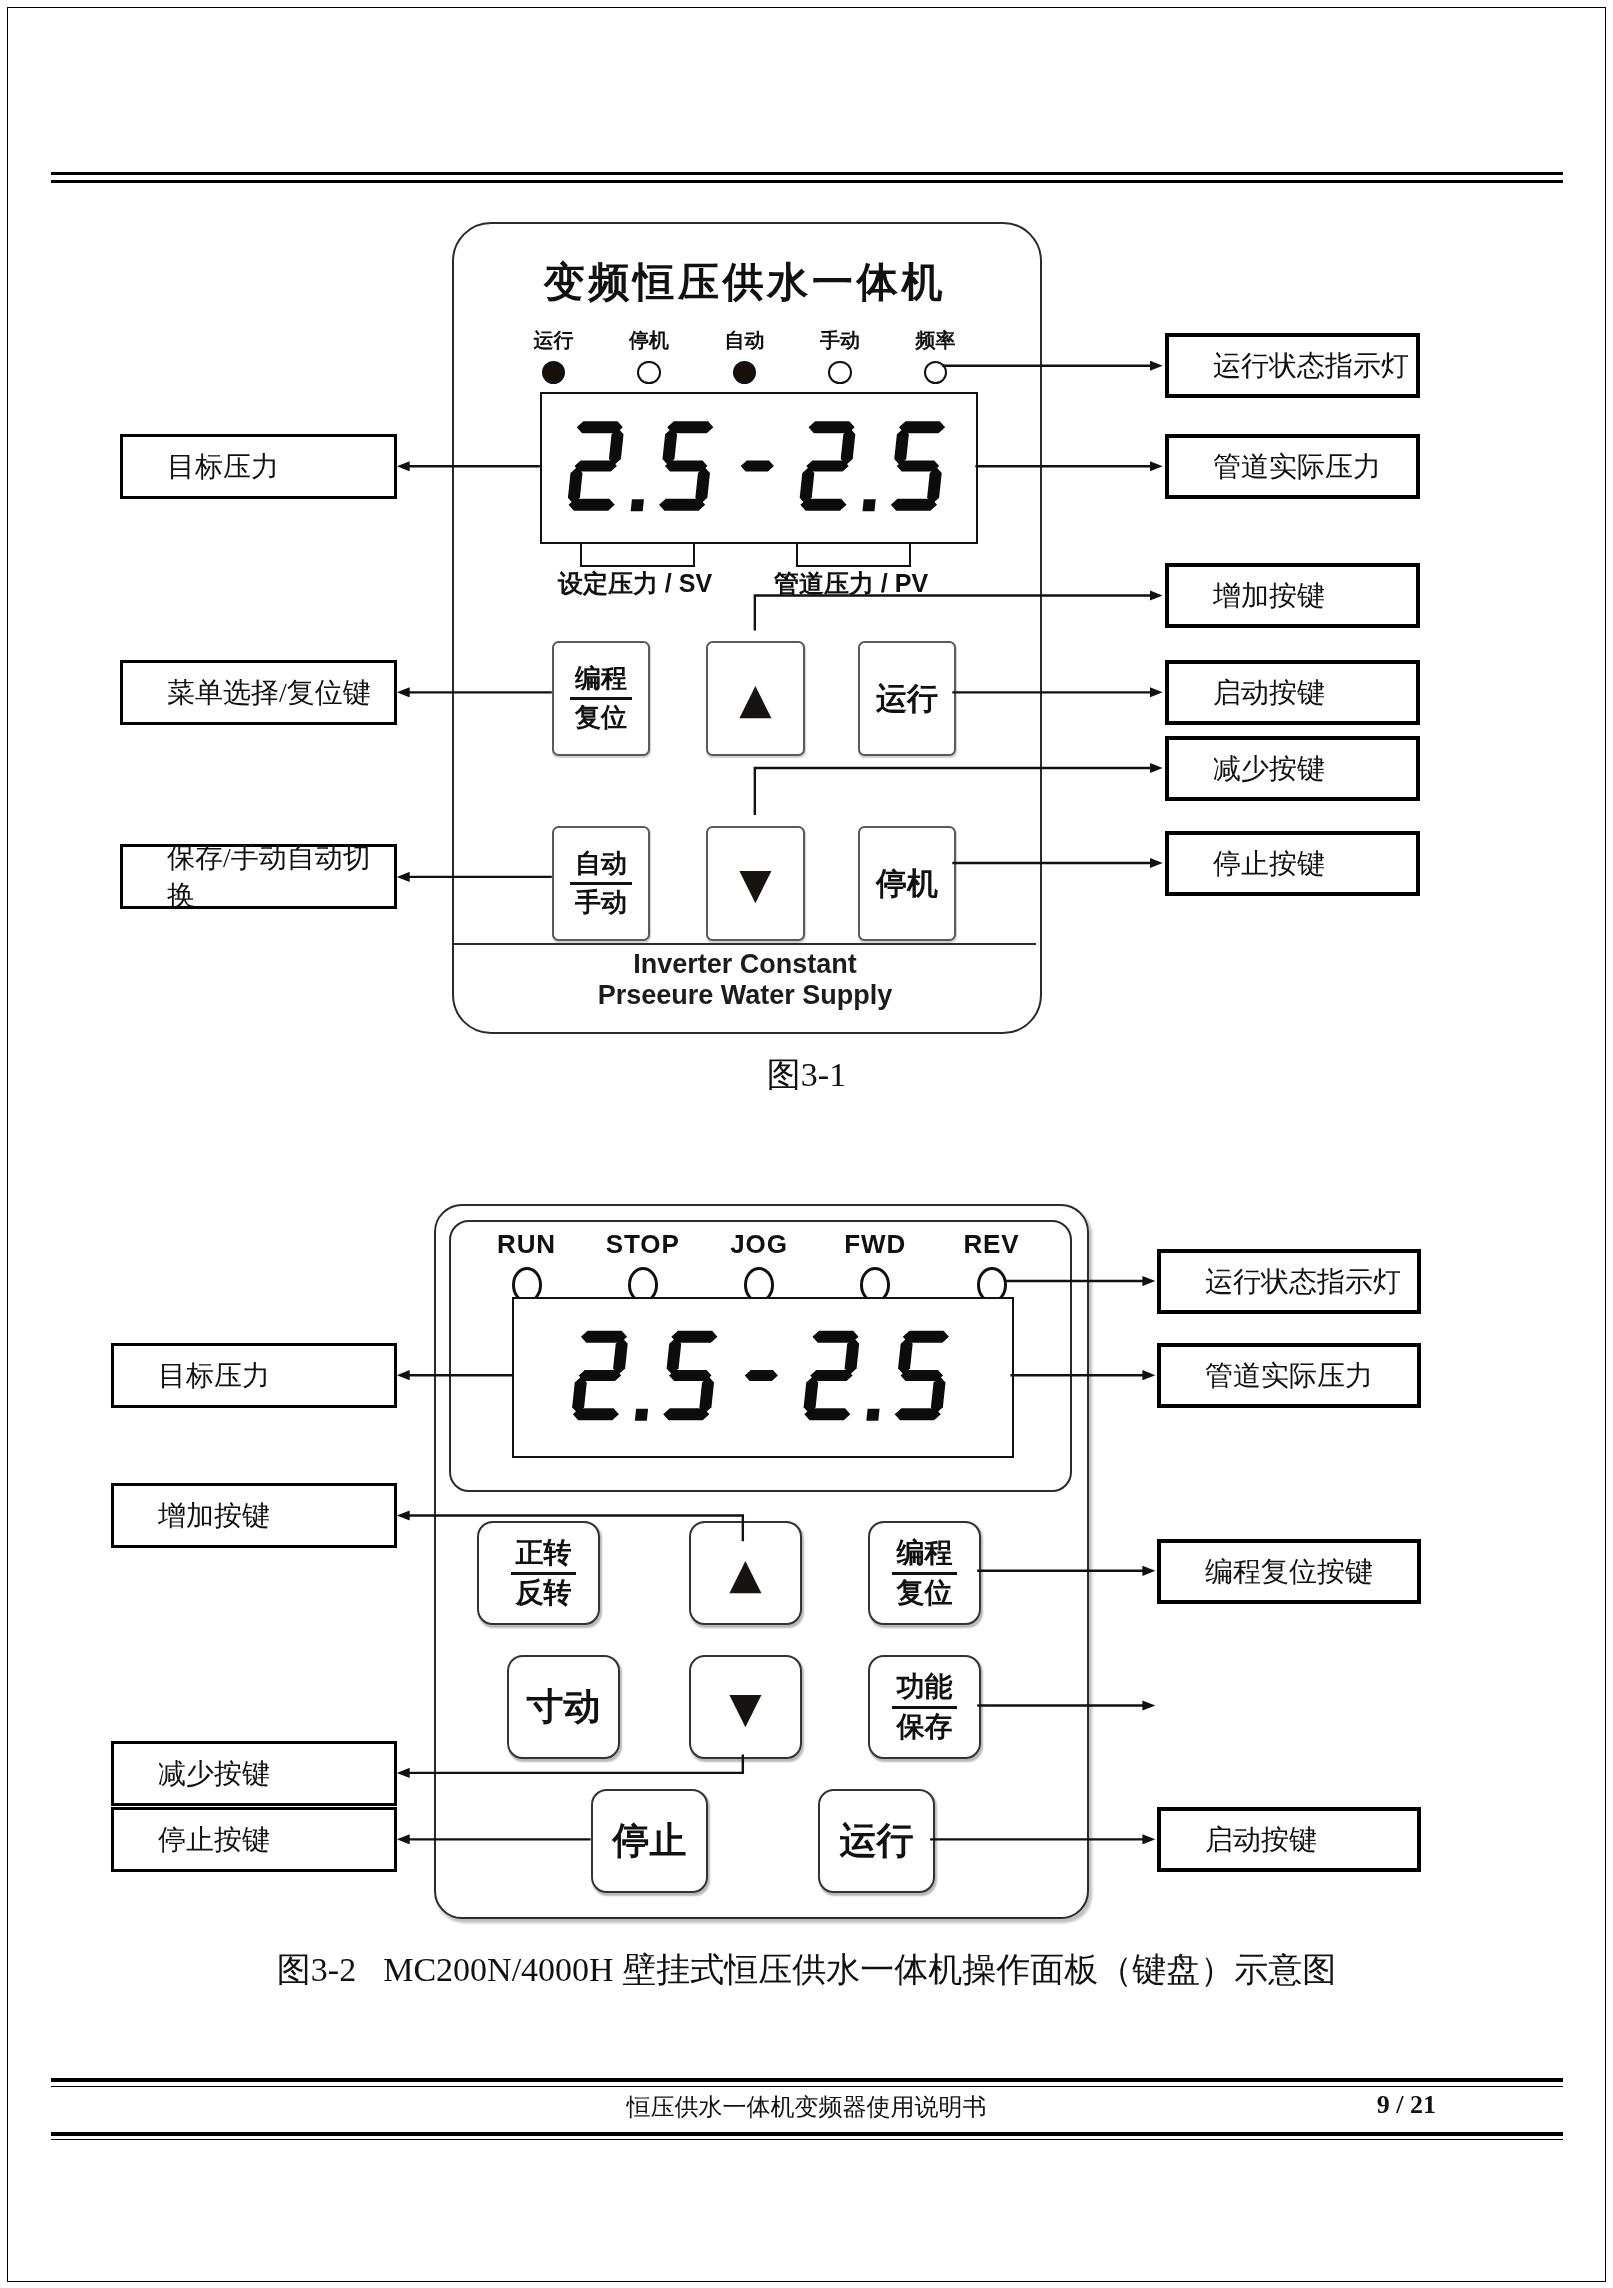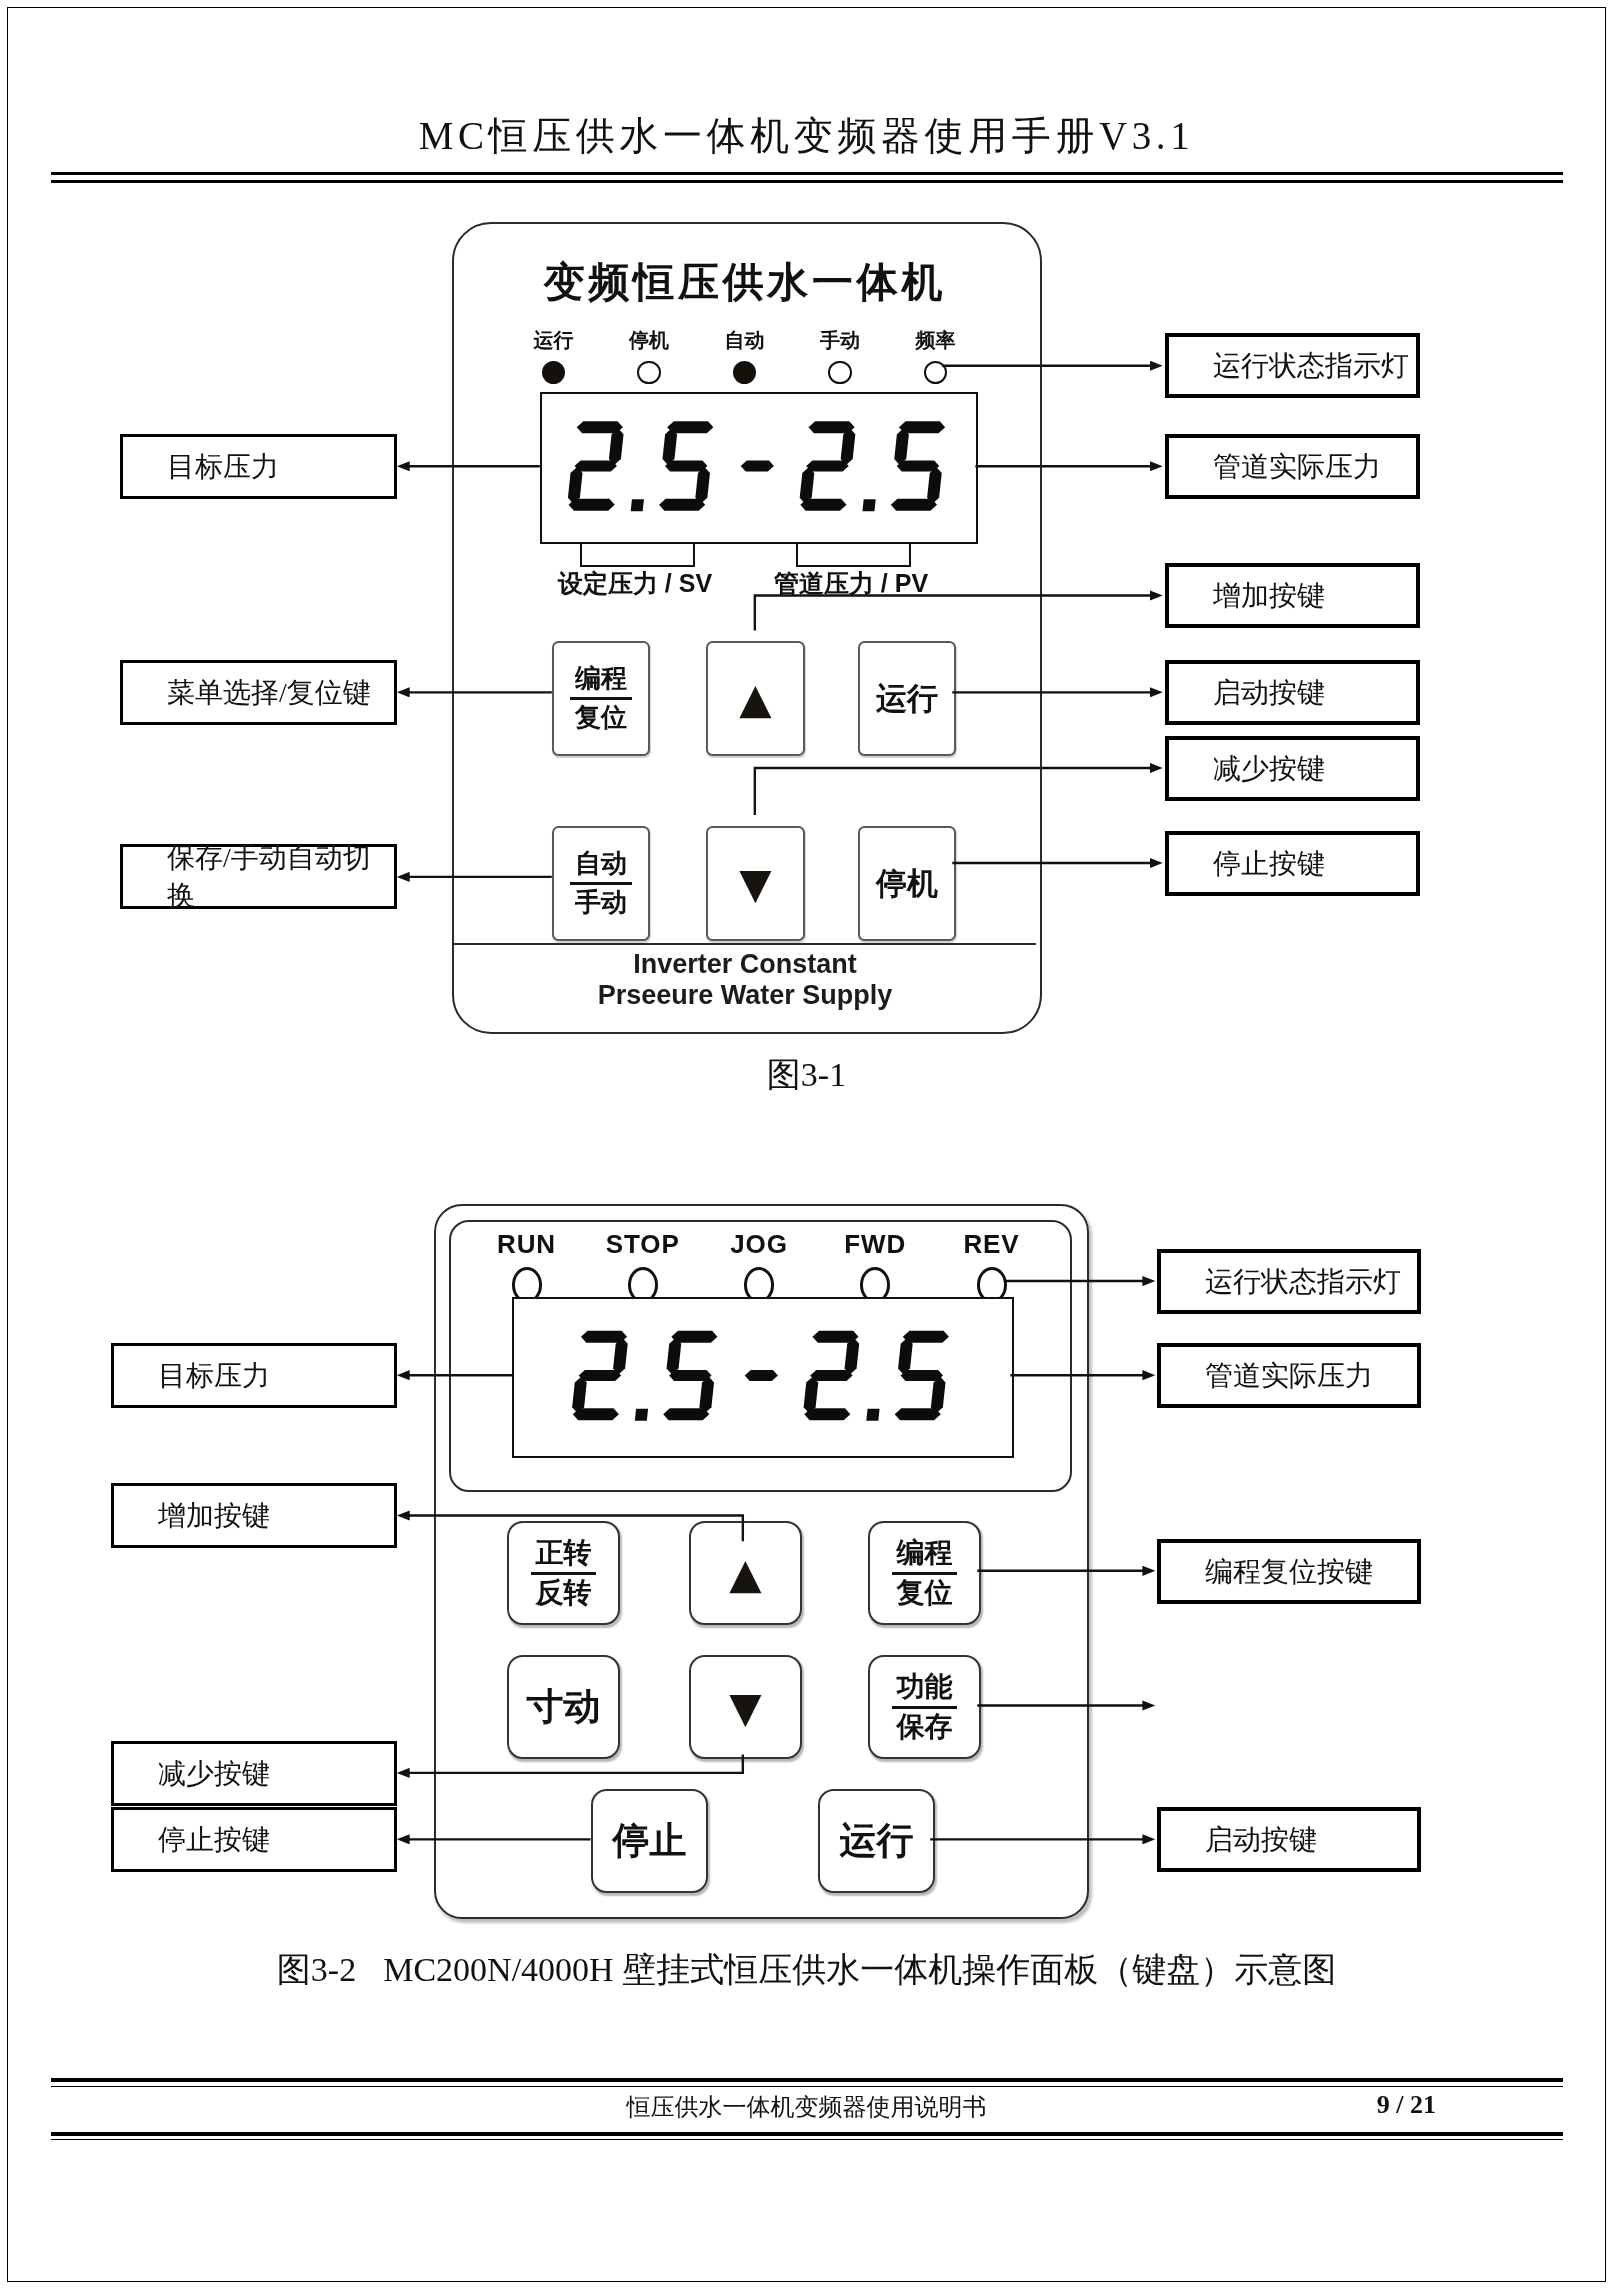--- a/index.html
+++ b/index.html
@@ -64,21 +64,20 @@
   
   .footer-text{position:absolute;left:0;top:2091px;width:1613px;text-align:center;font-size:24px;}
   .page-num{position:absolute;top:2090px;right:177px;font-size:26px;font-weight:bold;}
 </style>
 </head>
 <body>
 
 <div class="page">
   <div class="page-frame"></div>
 
-  <div class="doc-title">MC恒压供水一体机变频器使用手册V3.1</div>
   <div class="rule" style="top:172px;height:2.8px;"></div>
   <div class="rule" style="top:180px;height:2.8px;"></div>
 
   <div class="panel1"></div>
   <div class="p1-title">变频恒压供水一体机</div>
 
   <div class="ind-row f1">
       <div class="ind-col">
         <div class="ind-label">运行</div>
         <div class="ind-circle on"></div>
@@ -254,21 +253,21 @@
       </g>
       <g transform="translate(422.5 36) skewX(-6)" fill="#0c0c0c">
         <polygon points="2,7 8.5,0.5 45.5,0.5 52,7 45.5,13.5 8.5,13.5"></polygon>
         <polygon points="47,50 53.5,56.5 53.5,83.5 47,90 40.5,83.5 40.5,56.5"></polygon>
         <polygon points="2,91 8.5,84.5 45.5,84.5 52,91 45.5,97.5 8.5,97.5"></polygon>
         <polygon points="7,8 13.5,14.5 13.5,41.5 7,48 0.5,41.5 0.5,14.5"></polygon>
         <polygon points="4,49 10,43 44,43 50,49 44,55 10,55"></polygon>
       </g>
     </svg>
 
-  <div class="panel-btn r2" style="left:507px;top:1521px;width:109px;height:100px;">
+  <div class="panel-btn r2" style="left:477px;top:1521px;width:109px;height:100px;padding-left:10px;">
     <div class="fraction fs30">
       <span class="top">正转</span>
       <span class="bot">反转</span>
     </div>
   </div>
   <div class="panel-btn r2" style="left:689px;top:1521px;width:109px;height:100px;">
     <span class="tri">▲</span>
   </div>
   <div class="panel-btn r2" style="left:868px;top:1521px;width:109px;height:100px;">
     <div class="fraction fs30">

